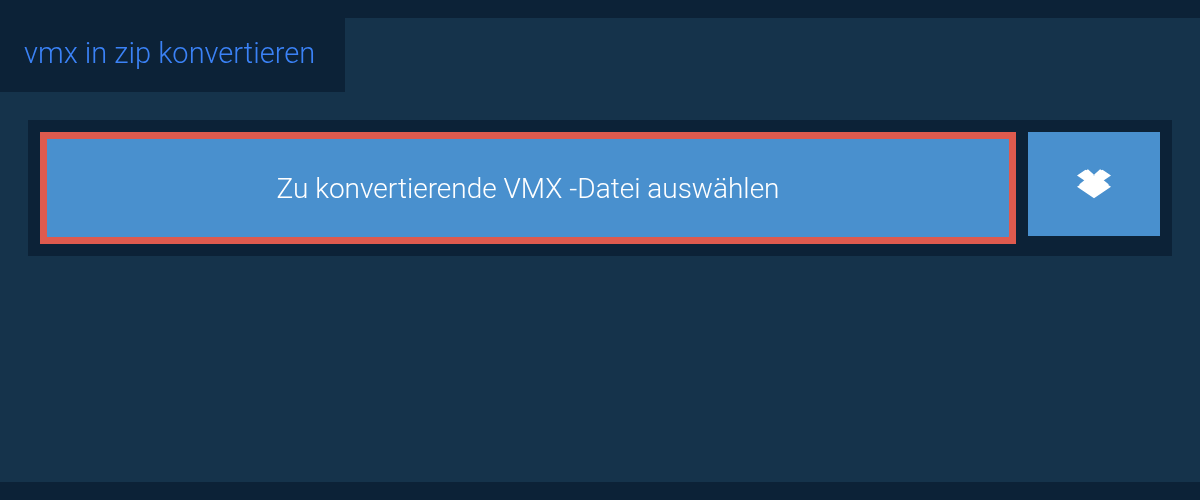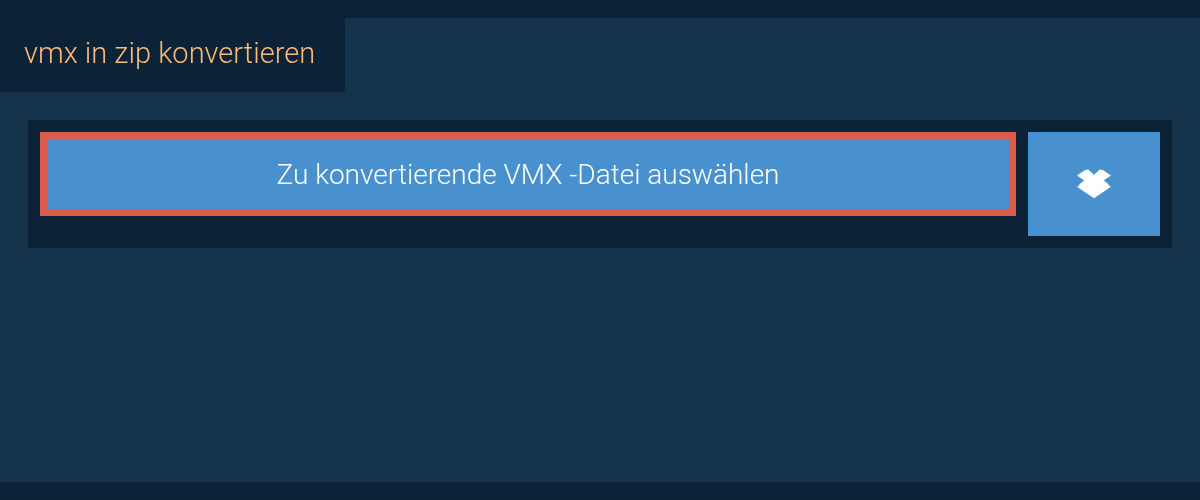--- a/index.html
+++ b/index.html
@@ -16,42 +16,42 @@
     }
     .header-strip {
       width: 100%;
       height: 18px;
       background-color: #0c2237;
     }
     .title-box {
       background-color: #0c2237;
       display: inline-block;
       padding: 18px 30px 22px 24px;
-      color: #fdba74;
+      color: #3b82f6;
       font-size: 29px;
       font-weight: 300;
     }
     .upload-panel {
       background-color: #0c2237;
       margin: 28px 28px 0 28px;
       padding: 12px;
       display: flex;
       gap: 12px;
     }
     .select-button {
       flex: 1;
       background-color: #4990ce;
       border: 7px solid #de5a4e;
       color: #ffffff;
       font-size: 28px;
       font-weight: 300;
       display: flex;
       align-items: center;
       justify-content: center;
-      height: 84px;
+      height: 112px;
       cursor: pointer;
     }
     .dropbox-button {
       width: 132px;
       height: 104px;
       background-color: #4990ce;
       display: flex;
       align-items: center;
       justify-content: center;
       cursor: pointer;

